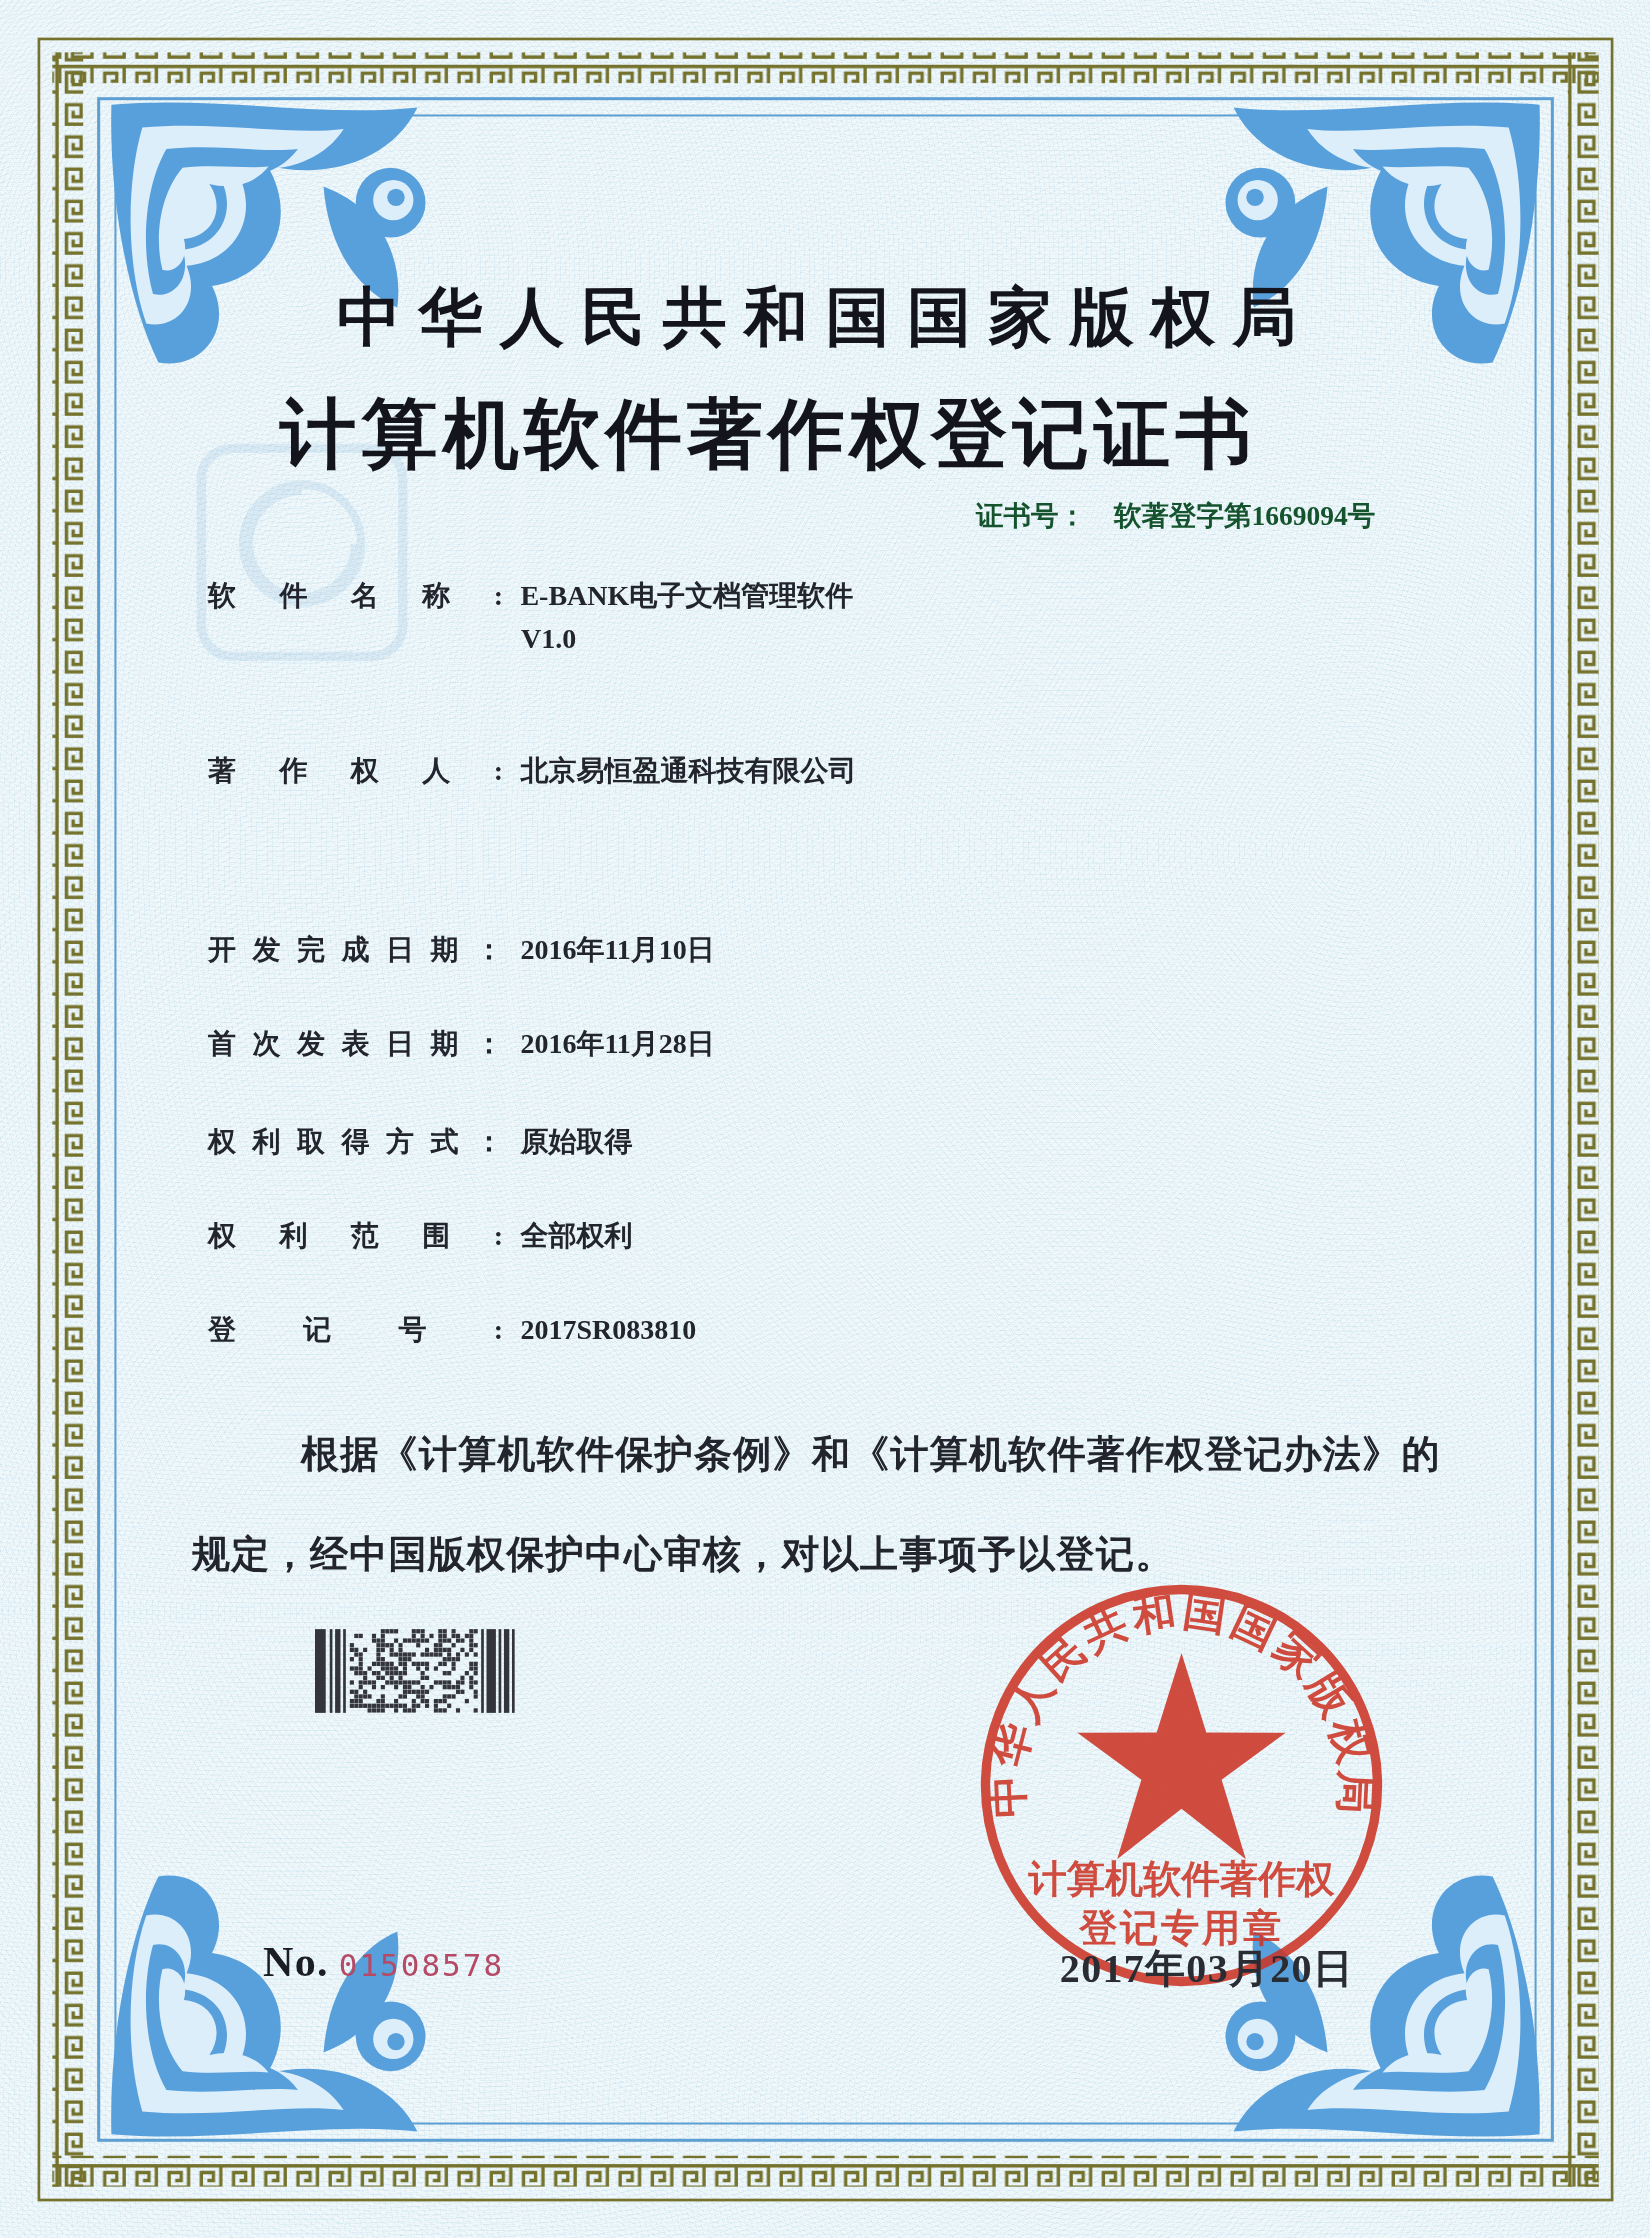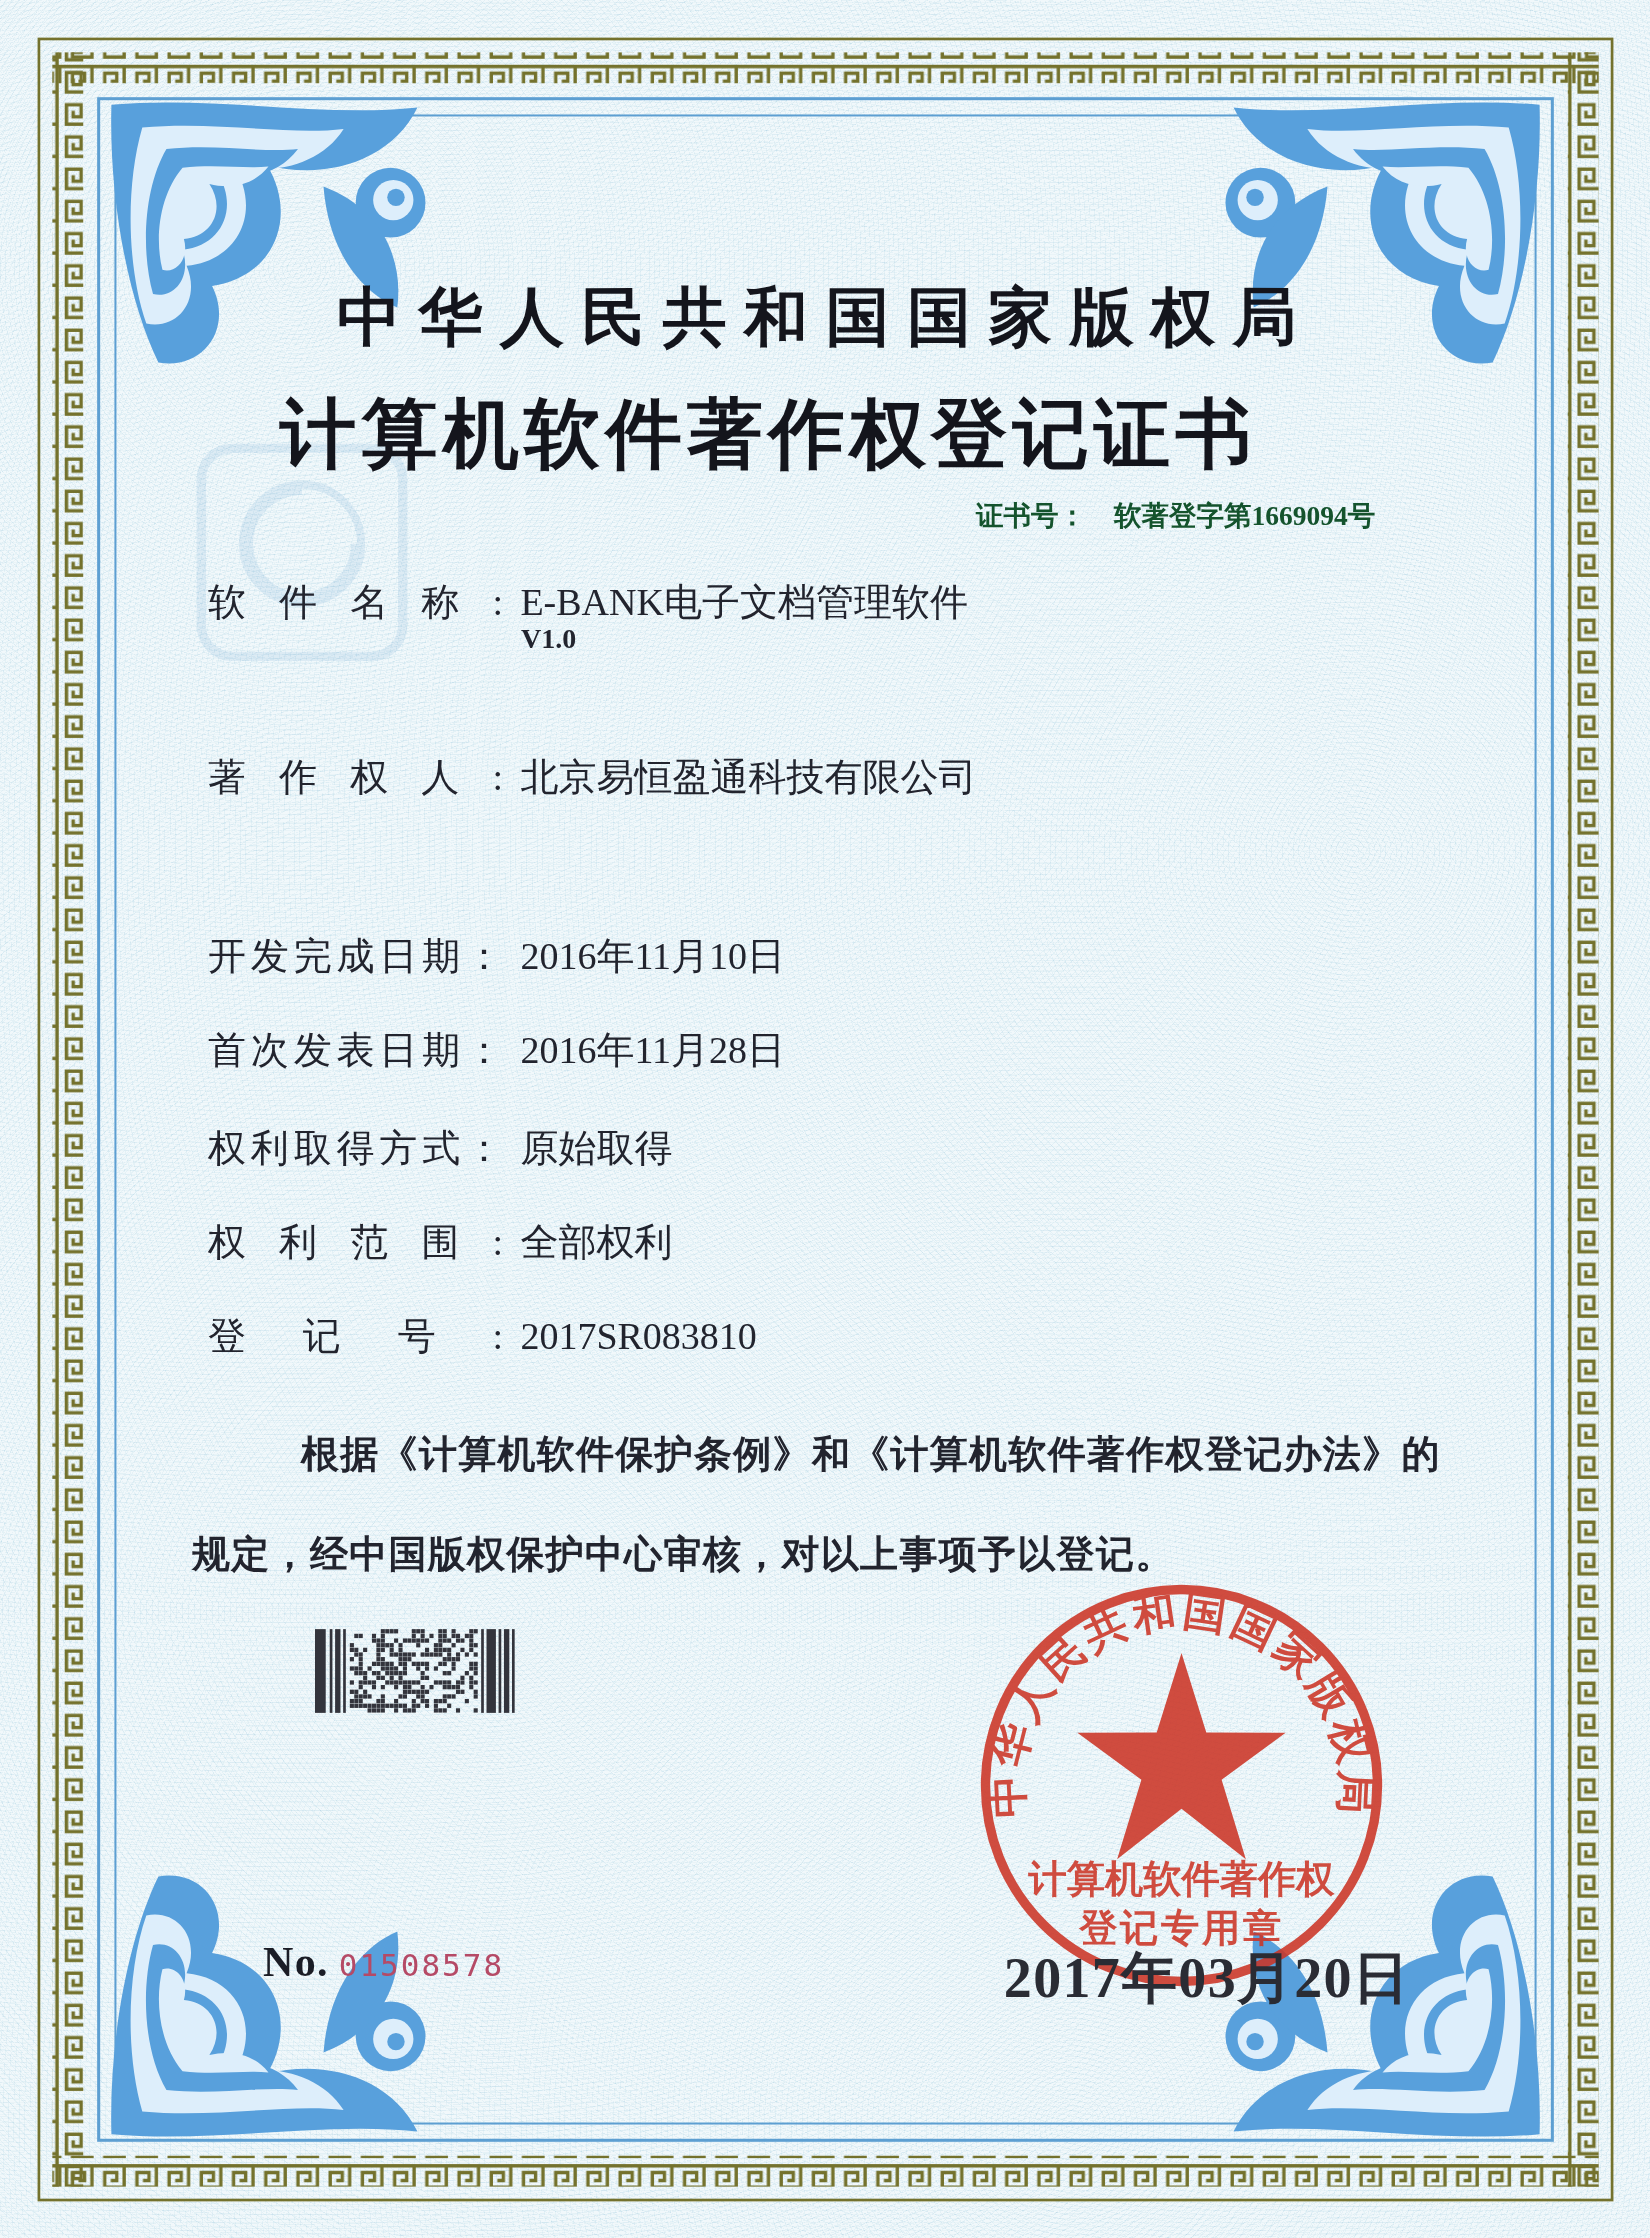--- a/index.html
+++ b/index.html
@@ -20,38 +20,38 @@
   .authority{
     left:0;top:274px;width:1651px;text-align:center;
     font-size:64px;font-weight:700;letter-spacing:17.4px;color:#14151c;
   }
   .cert-title{
     left:0;top:384px;width:1537px;text-align:center;
     font-size:76px;font-weight:700;letter-spacing:5.4px;color:#14151c;
   }
   .certno{left:976px;top:498px;font-size:27.5px;font-weight:700;color:#14532d;}
   .certno .gap{display:inline-block;width:28px;}
-  .field-row{position:absolute;left:208px;font-size:38px;font-weight:400;color:#22242e;z-index:5;white-space:nowrap;}
+  .field-row{position:absolute;left:208px;font-size:28px;font-weight:700;color:#22242e;z-index:5;white-space:nowrap;}
   .field-label{display:inline-block;width:295px;text-align:justify;text-align-last:justify;}
   .field-value{margin-left:17.4px;}
   .value2{position:absolute;left:521px;top:623px;font-size:28px;font-weight:700;color:#22242e;z-index:5;}
   .statement{position:absolute;left:192px;font-size:38px;font-weight:700;color:#22242e;letter-spacing:1.3px;z-index:5;white-space:nowrap;}
   #stmt1{top:1429px;left:301px;}
   #stmt2{top:1529px;}
   #barcode{position:absolute;left:315px;top:1629px;z-index:5;}
   .serial{position:absolute;top:1938px;left:263px;z-index:5;font-size:42px;color:#1b1d26;}
   .serial .no-label{font-weight:700;letter-spacing:1.3px;}
   .serial .no-value{
     font-family:"DejaVu Sans Mono","Liberation Mono",monospace;
     font-size:31px;color:#b54a66;letter-spacing:2px;margin-left:10px;font-weight:400;
   }
   #seal-svg{position:absolute;left:960px;top:1564px;z-index:6;}
   .issue-date{
     position:absolute;left:972px;top:1941px;width:470px;text-align:center;
-    font-size:56px;font-weight:700;color:#2a2c34;letter-spacing:1.3px;z-index:7;
+    font-size:40px;font-weight:700;color:#2a2c34;letter-spacing:1.3px;z-index:7;
   }
 </style>
 </head>
 <body>
 
 <svg id="frame-svg" width="1651" height="2239" viewBox="0 0 2460 3336">
   <defs>
     <pattern id="gk" width="48" height="46" patternUnits="userSpaceOnUse">
       <path d="M0 7 H48 M41 7 V39 H12 V17 H30 V29 H21" fill="none" stroke="#74722d" stroke-width="5"></path>
     </pattern>

